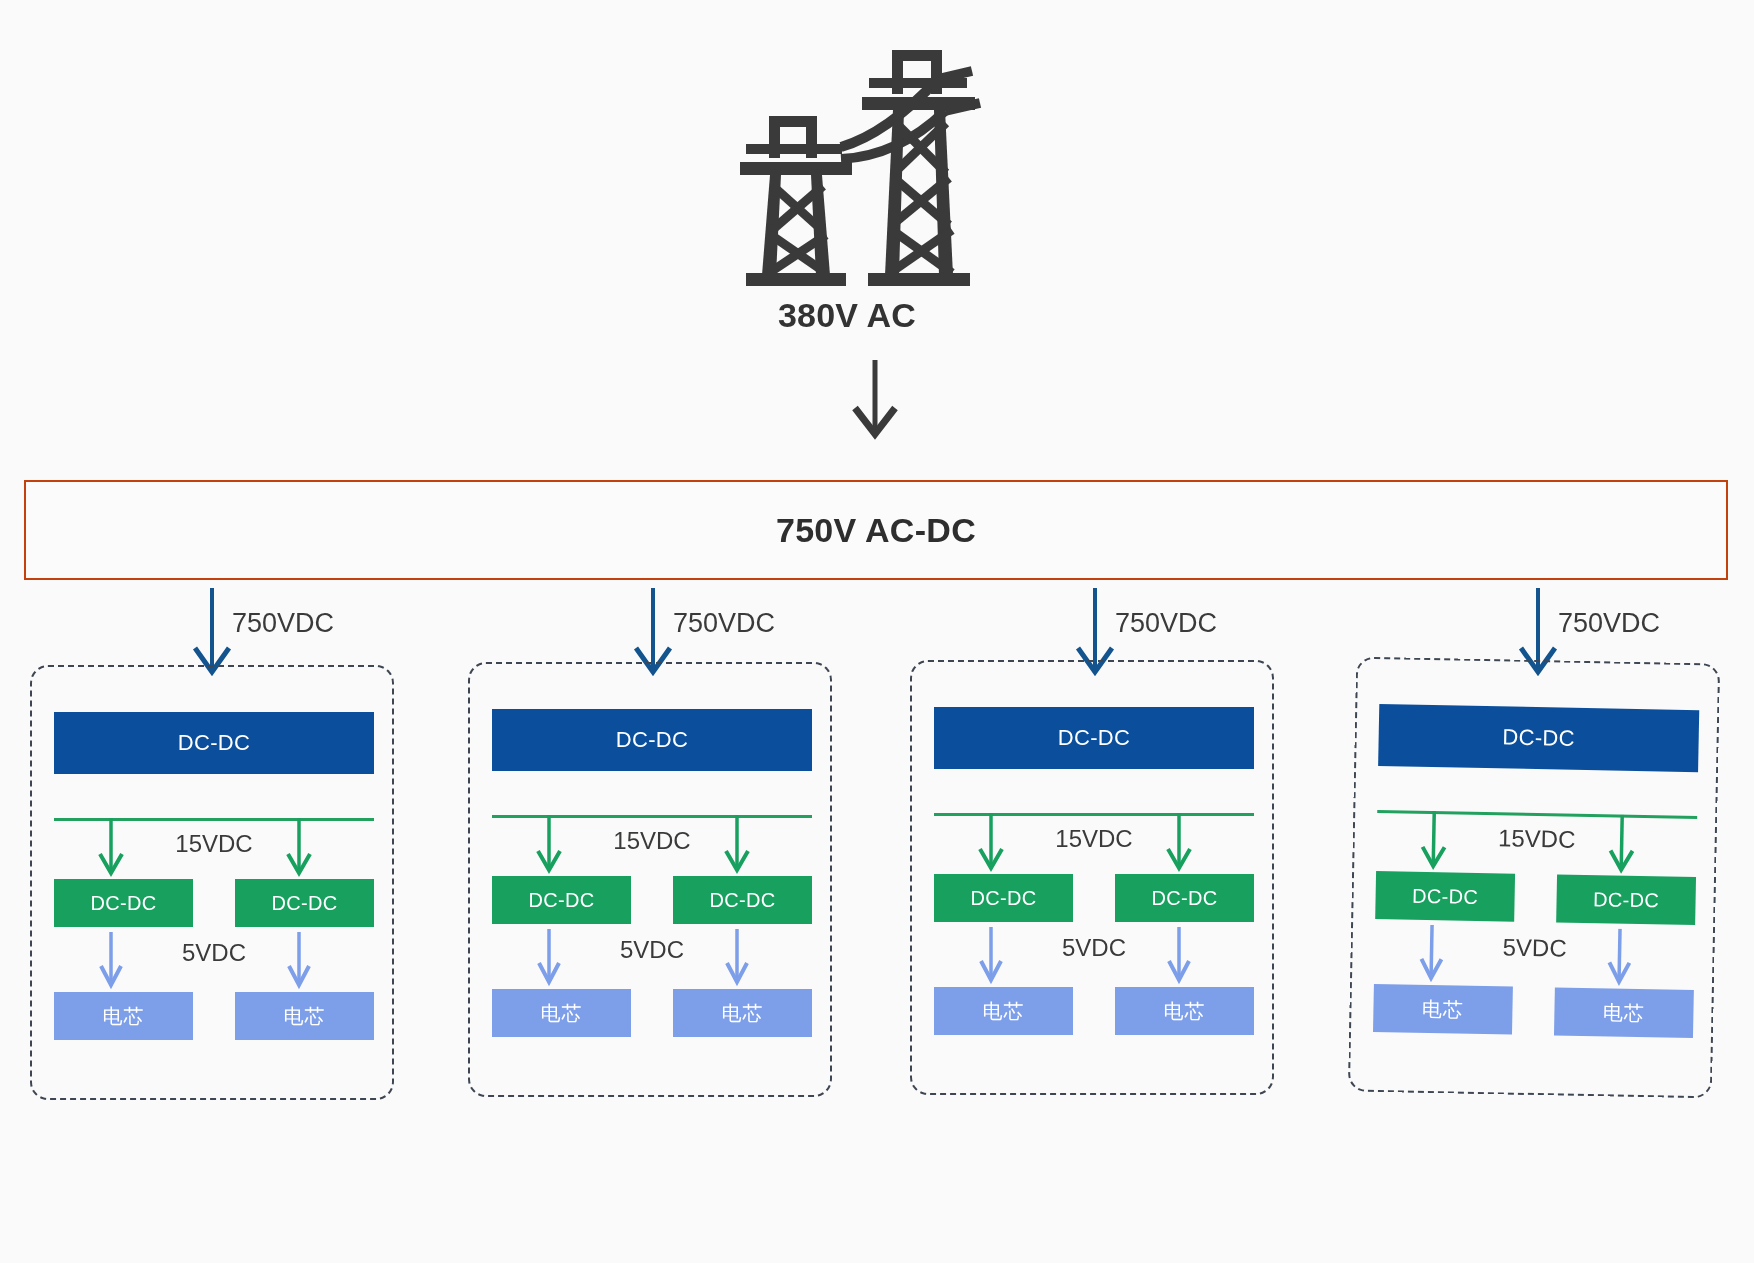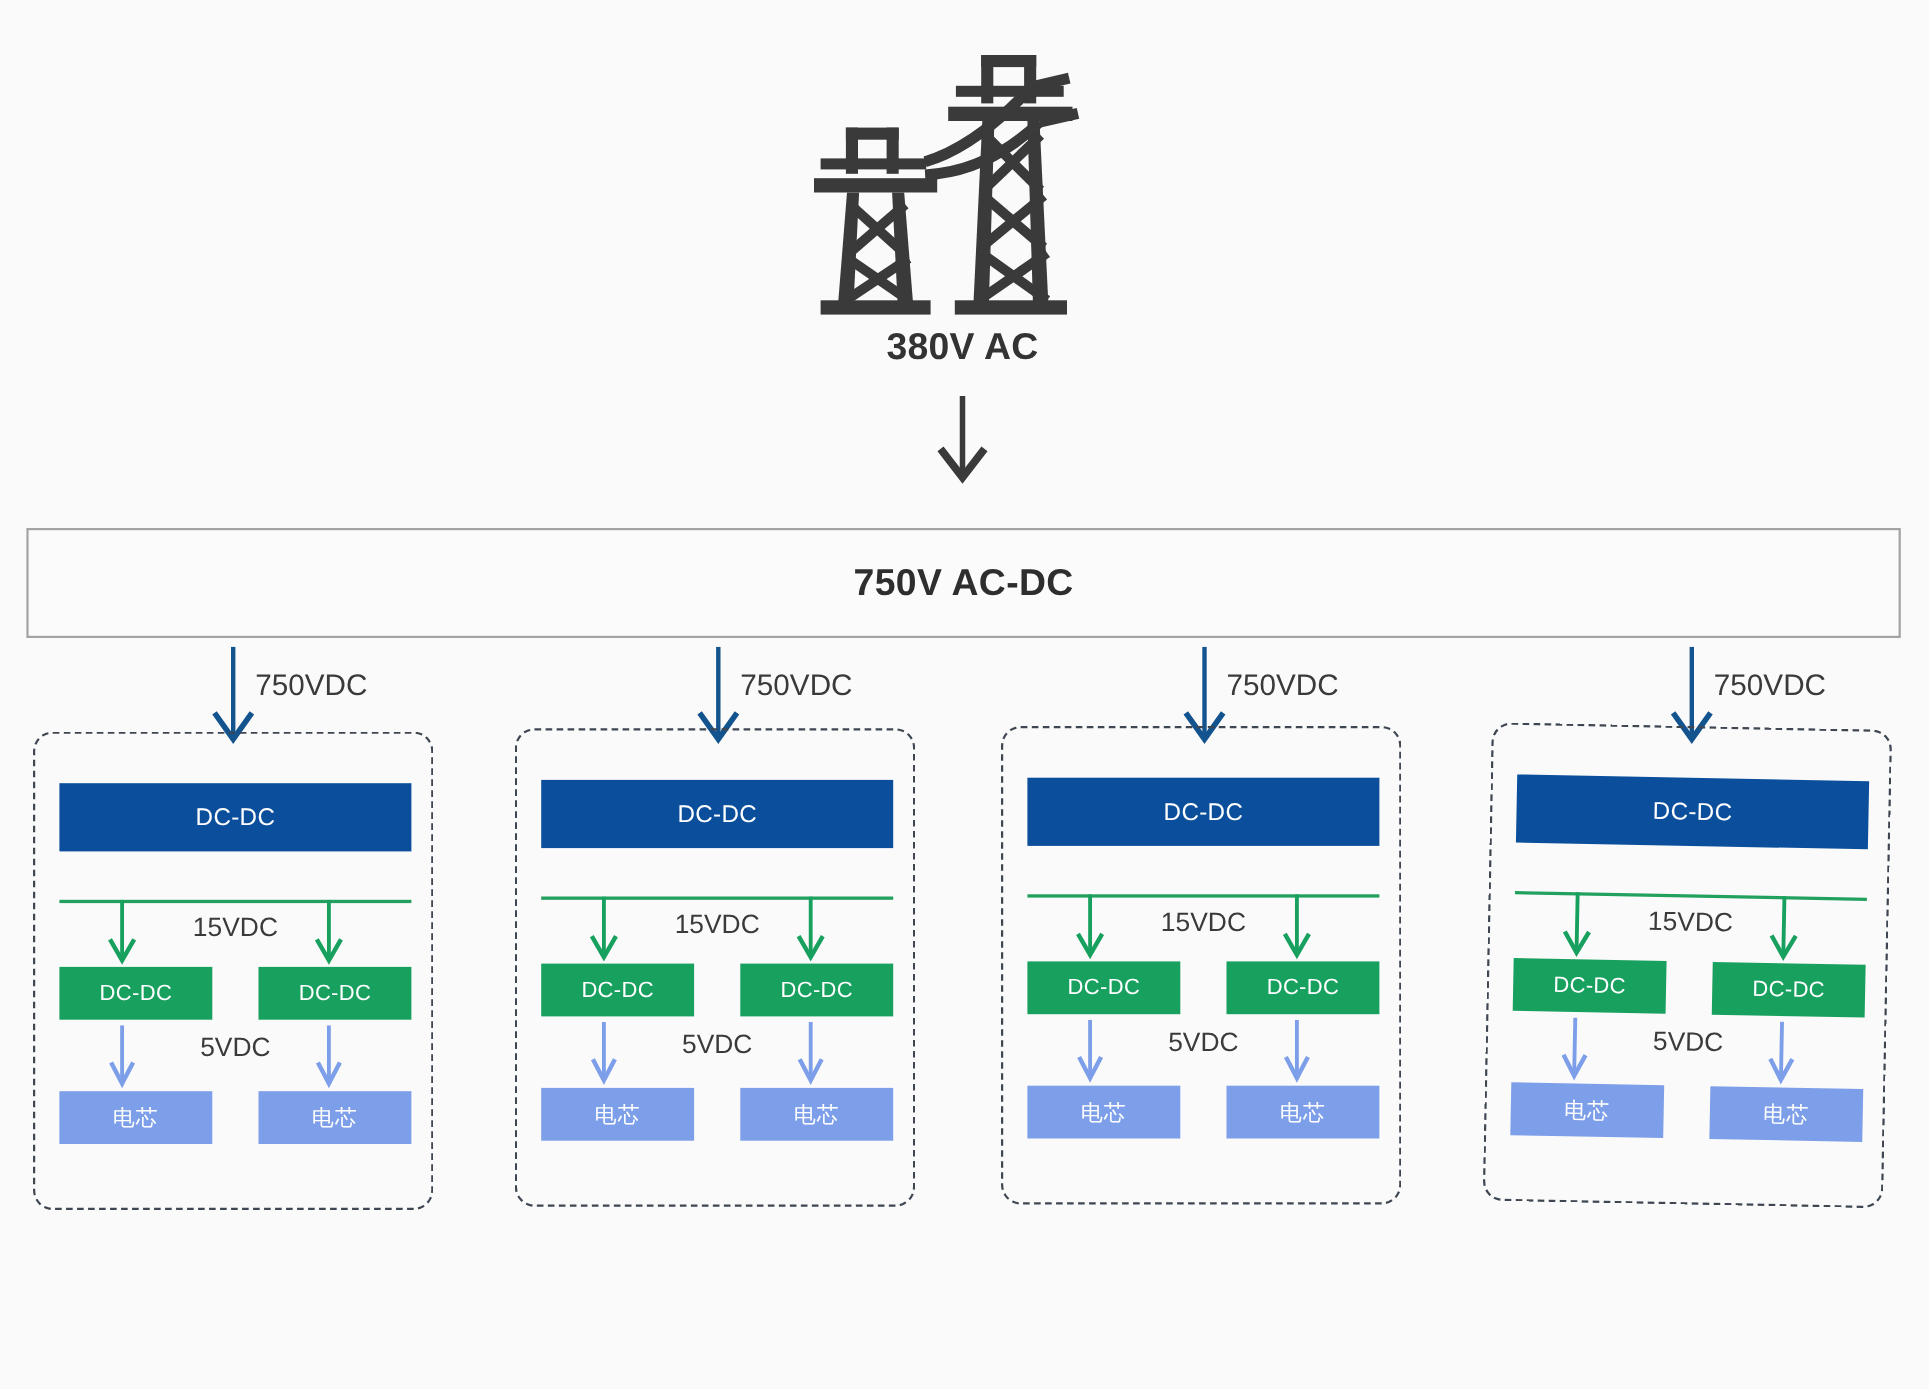--- a/index.html
+++ b/index.html
@@ -30,21 +30,21 @@
     position: absolute;
     left: 740px;
     top: 45px;
     width: 270px;
     height: 245px;
   }
   .tower-wrap svg { display: block; width: 100%; height: 100%; }
 
   .source-label {
     position: absolute;
-    left: 700px;
+    left: 672px;
     top: 296px;
     width: 350px;
     text-align: center;
     font-size: 34px;
     font-weight: 700;
     color: #333333;
     letter-spacing: 0.2px;
   }
 
   
@@ -57,21 +57,21 @@
   }
 
   
   .acdc-bar {
     position: absolute;
     left: 24px;
     top: 480px;
     width: 1704px;
     height: 100px;
     box-sizing: border-box;
-    border: 2px solid #a3a3a3;
+    border: 2px solid #c2410c;
     background: #fbfbfb;
     display: flex;
     align-items: center;
     justify-content: center;
     font-size: 34px;
     font-weight: 700;
     color: #2e2e2e;
     letter-spacing: 0.3px;
   }
 

